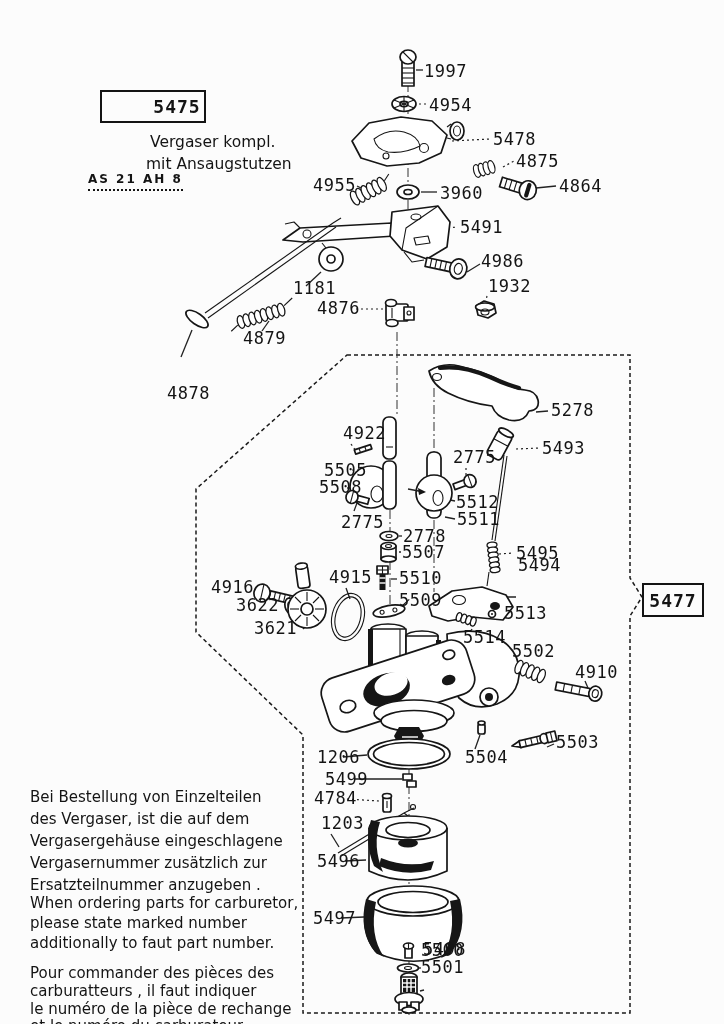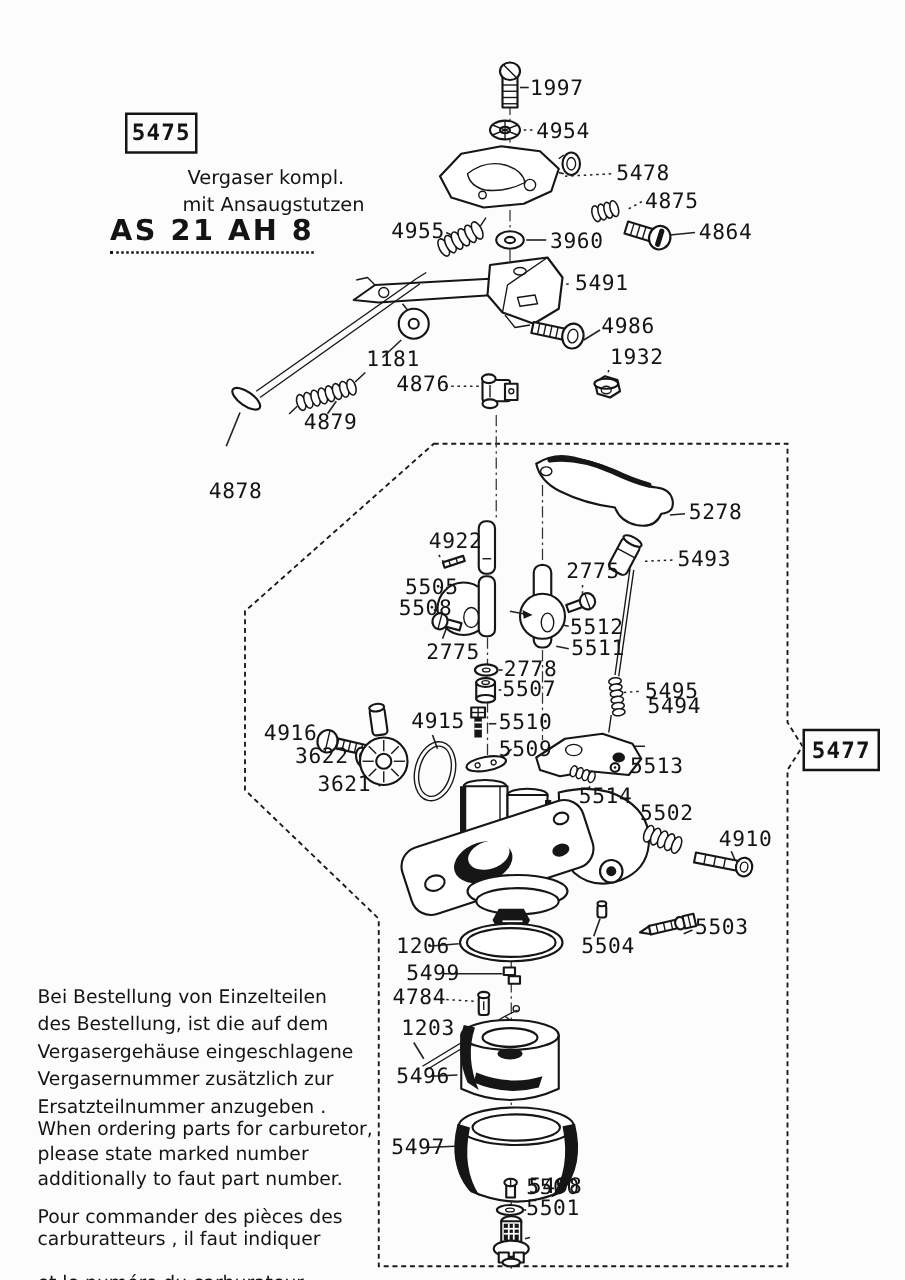--- a/index.html
+++ b/index.html
@@ -18,21 +18,21 @@
   .ls{fill:none;stroke:#222;stroke-width:1.3;}
   .bx{fill:none;stroke:#1a1a1a;stroke-width:1.5;stroke-dasharray:4 3;}
   
   .plbl{position:absolute;font-family:"DejaVu Sans Mono",monospace;font-size:17px;
         font-weight:500;letter-spacing:.5px;white-space:nowrap;line-height:22px;}
   .numbox{position:absolute;border:2.5px solid #141414;display:flex;align-items:center;
           justify-content:center;font-family:"DejaVu Sans Mono",monospace;font-size:18px;
           font-weight:700;letter-spacing:1px;background:#fcfcfc;}
   .title-block{position:absolute;left:150px;top:95px;font-size:15.5px;line-height:22px;
                font-weight:500;margin-top:36px;}
-  .model{position:absolute;left:88px;top:172px;font-size:23px;font-weight:700;
+  .model{position:absolute;left:88px;top:172px;font-size:12px;font-weight:700;
          letter-spacing:2px;border-bottom:2px dotted #141414;padding-bottom:3px;
          font-family:"DejaVu Sans",sans-serif;}
   .note{position:absolute;left:30px;font-size:15px;line-height:22px;font-weight:500;}
   .note.en{line-height:20px;}
   .note.fr{line-height:18px;}
   .fr-partial{position:absolute;left:30px;top:1017px;height:7px;overflow:hidden;
               font-size:15px;line-height:18px;font-weight:500;}
 </style>
 </head>
 <body>
@@ -448,21 +448,21 @@
         <line class="w" x1="403" y1="987" x2="415" y2="987"></line>
     <line class="w" x1="407" y1="979" x2="407" y2="992"></line>
         <line class="w" x1="411" y1="979" x2="411" y2="992"></line>
     <ellipse class="o" cx="409" cy="999" rx="14" ry="6.5"></ellipse>
     <rect class="o" x="399" y="1002" width="8" height="8"></rect>
     <rect class="o" x="411" y="1002" width="8" height="8"></rect>
     <ellipse class="o" cx="409" cy="1010" rx="7" ry="3"></ellipse>
   </g>
 </svg>
 
-<div class="numbox" style="left:100px;top:90px;width:54px;height:29px;">
+<div class="numbox" style="left:100px;top:90px;width:54px;height:29px;padding-left:48px;">
   <span>5475</span>
 </div>
 <div class="title-block">
   <div>Vergaser kompl.</div>
   <div style="margin-left:-4px;">mit Ansaugstutzen</div>
 </div>
 <div class="model">AS 21 AH 8</div>
 <div class="numbox" style="left:642px;top:583px;width:58px;height:30px;">
   <span>5477</span>
 </div>
@@ -511,29 +511,30 @@
 <span class="plbl" style="left:314px;top:787px;">4784</span>
 <span class="plbl" style="left:321px;top:812px;">1203</span>
 <span class="plbl" style="left:317px;top:850px;">5496</span>
 <span class="plbl" style="left:313px;top:907px;">5497</span>
 <span class="plbl" style="left:421px;top:939px;">5500</span>
 <span class="plbl" style="left:421px;top:956px;">5501</span>
 <span class="plbl" style="left:423px;top:938px;">5498</span>
 
 <div class="note de" style="top:786px;">
   <div>Bei Bestellung von Einzelteilen</div>
-  <div>des Bestellung, ist die auf dem</div>
+  <div>des Vergaser, ist die auf dem</div>
   <div>Vergasergehäuse eingeschlagene</div>
   <div>Vergasernummer zusätzlich zur</div>
   <div>Ersatzteilnummer anzugeben .</div>
 </div>
 <div class="note en" style="top:893px;">
   <div>When ordering parts for carburetor,</div>
   <div>please state marked number</div>
   <div>additionally to faut part number.</div>
 </div>
 <div class="note fr" style="top:964px;">
   <div>Pour commander des pièces des</div>
   <div>carburatteurs , il faut indiquer</div>
+  <div>le numéro de la pièce de rechange</div>
 </div>
 <div class="fr-partial">et le numéro du carburateur</div>
 
 </div>
 
 </body></html>

